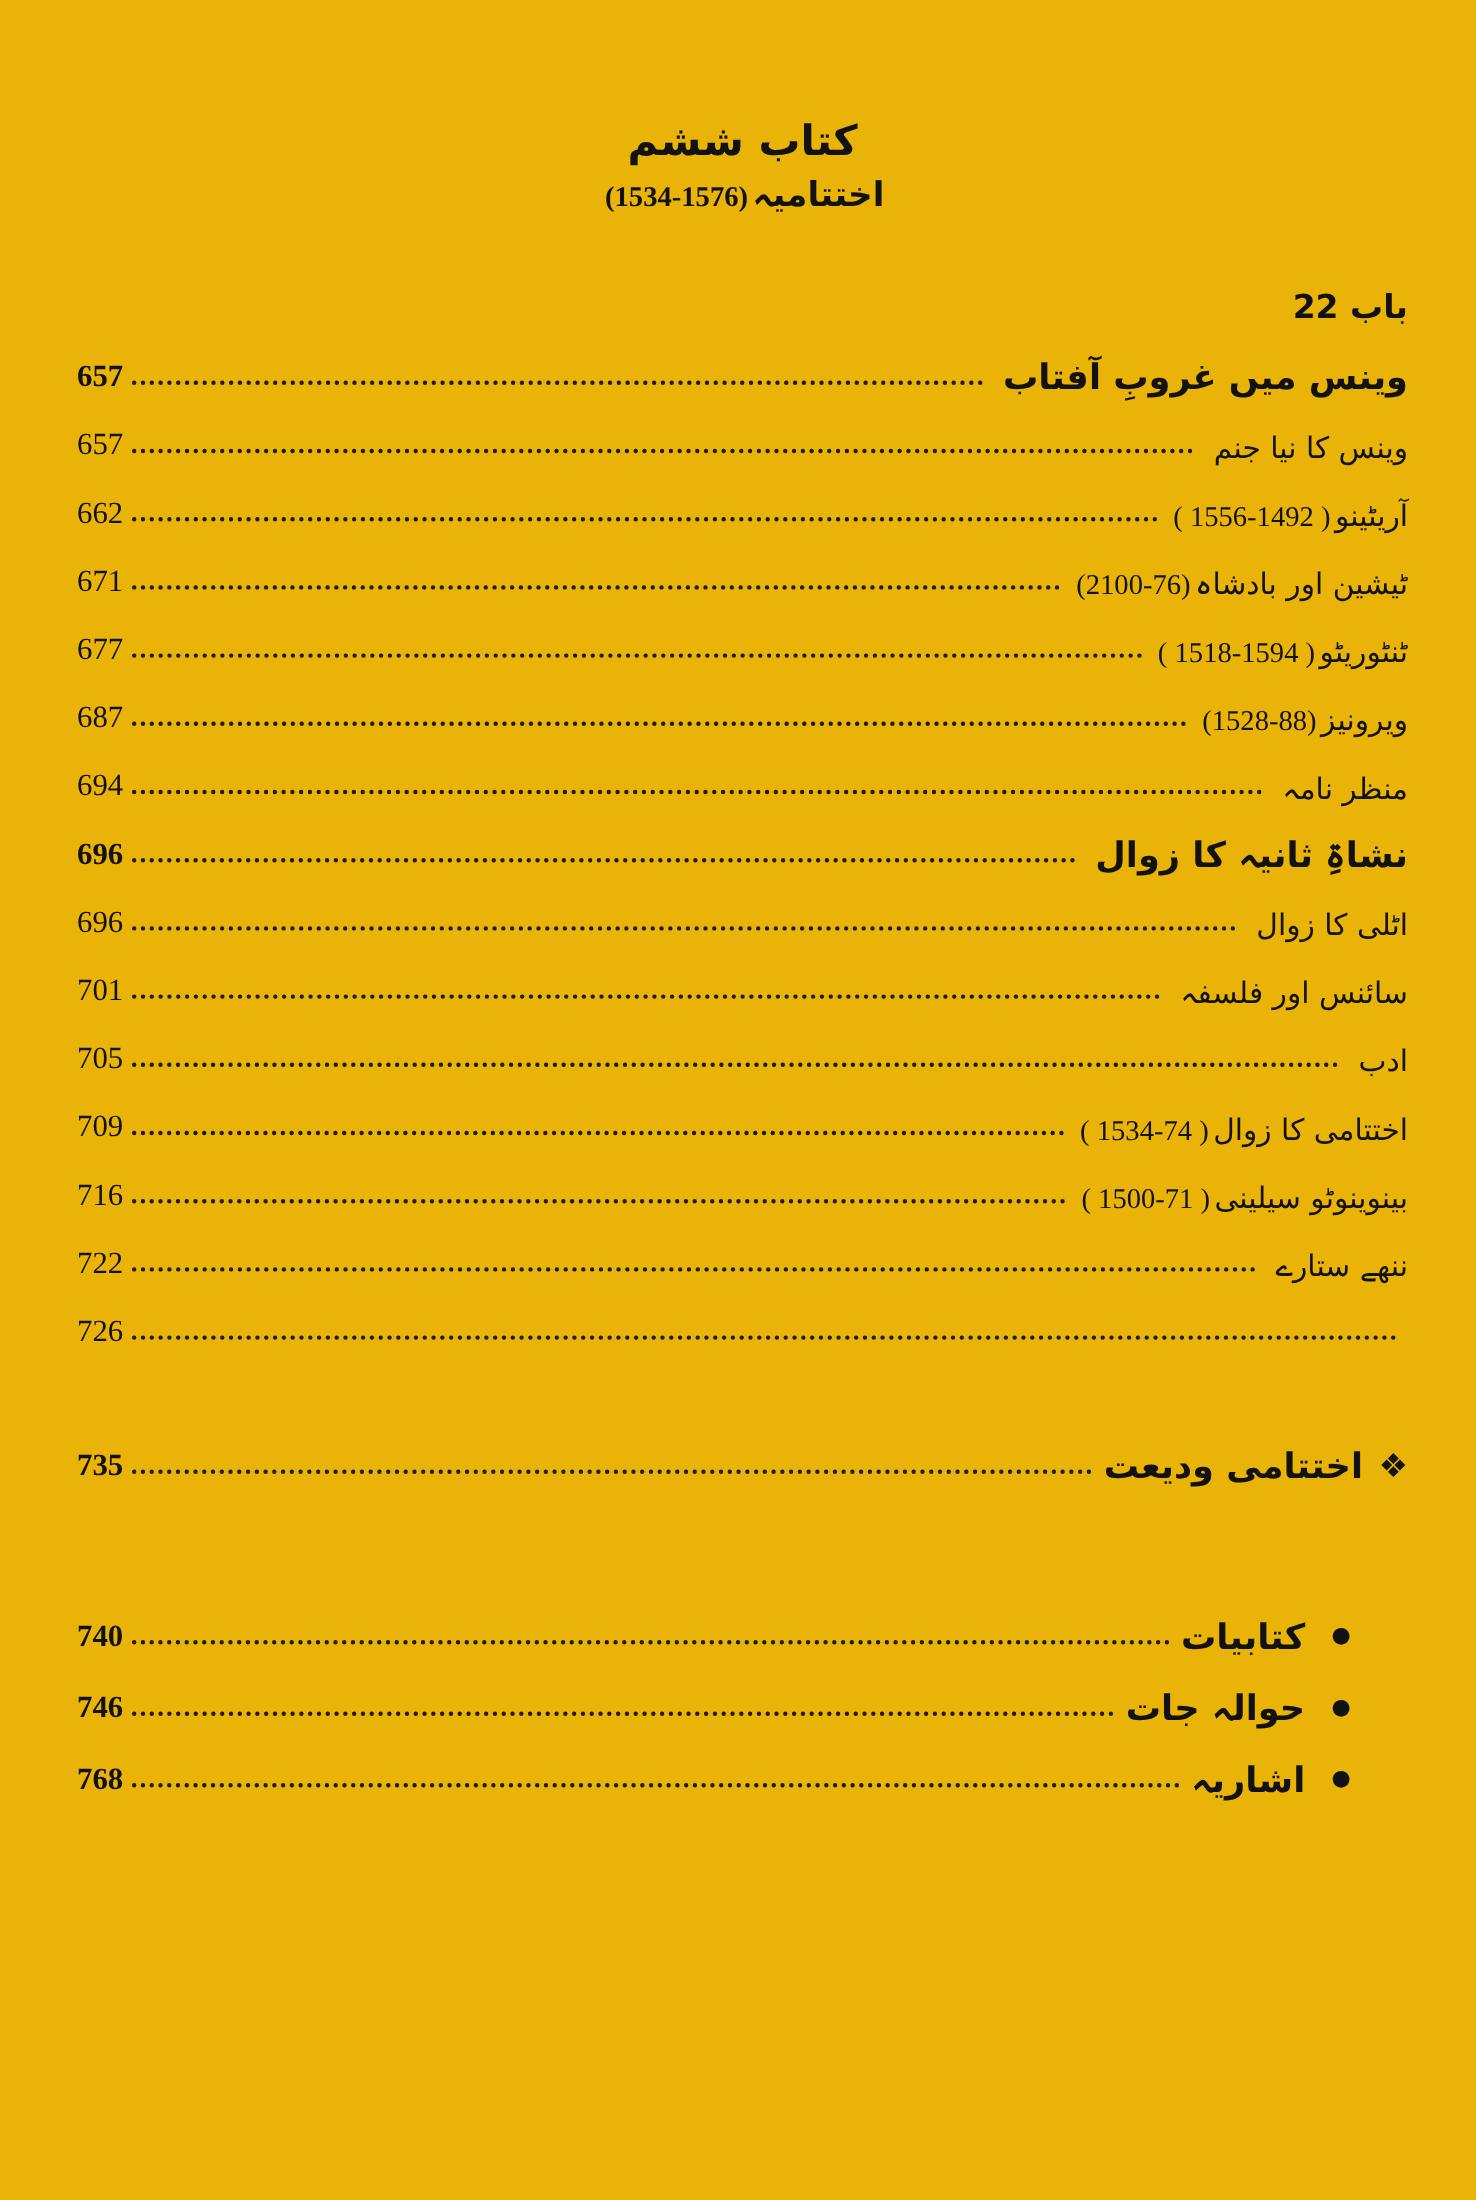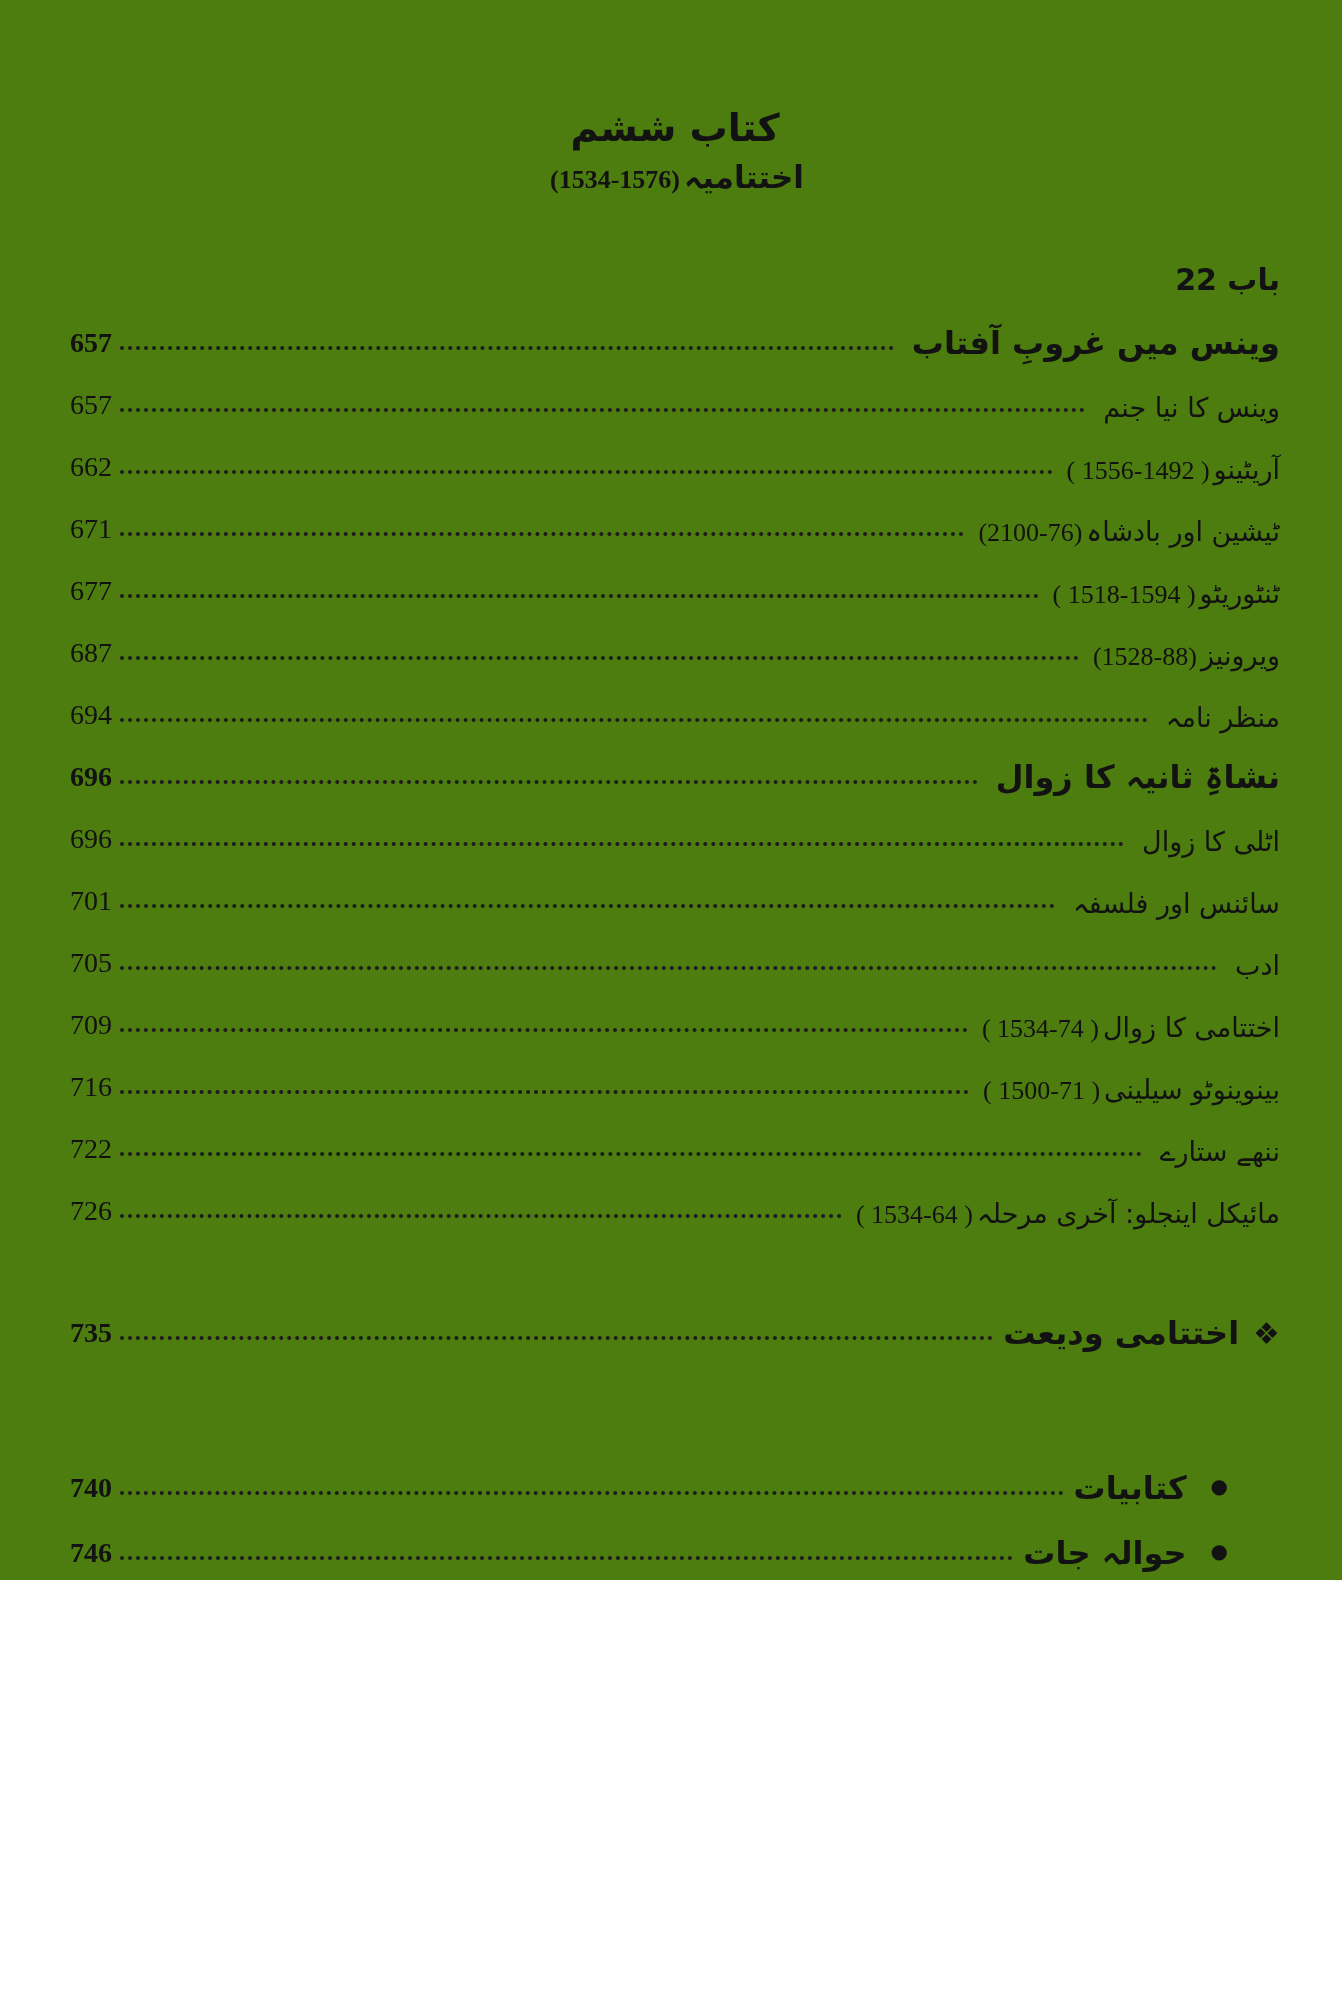--- a/index.html
+++ b/index.html
@@ -1,21 +1,21 @@
 <!DOCTYPE html>
 <html lang="ur"><head>
 <meta charset="utf-8">
 <style>
   html, body { margin: 0; padding: 0; background: #ffffff; }
   .page {
     position: relative;
     width: 1342px;
-    height: 1580px;
+    height: 2000px;
     margin: 0 auto;
-    background: #4d7c0f;
+    background: #eab308;
     color: #121212;
     direction: rtl;
     box-sizing: border-box;
     padding: 105px 62px 0 70px;
     font-family: "DejaVu Sans", sans-serif;
     overflow: hidden;
   }
   
   .book-header { text-align: center; }
   .book-title {
@@ -179,21 +179,20 @@
     <span class="page-num" dir="ltr">716</span>
   </div>
 
   <div class="toc-row">
     <span class="entry-title"><span>ننھے ستارے</span><span class="years" dir="ltr"></span></span>
     <span class="leader"></span>
     <span class="page-num" dir="ltr">722</span>
   </div>
 
   <div class="toc-row">
-    <span class="entry-title"><span>مائیکل اینجلو: آخری مرحلہ</span><span class="years" dir="ltr">( 1534-64 )</span></span>
     <span class="leader"></span>
     <span class="page-num" dir="ltr">726</span>
   </div>
 
   <div class="toc-row bold closing-row">
     <span class="closing-marker">❖</span>
     <span class="entry-title"><span>اختتامی ودیعت</span></span>
     <span class="leader"></span>
     <span class="page-num" dir="ltr">735</span>
   </div>

